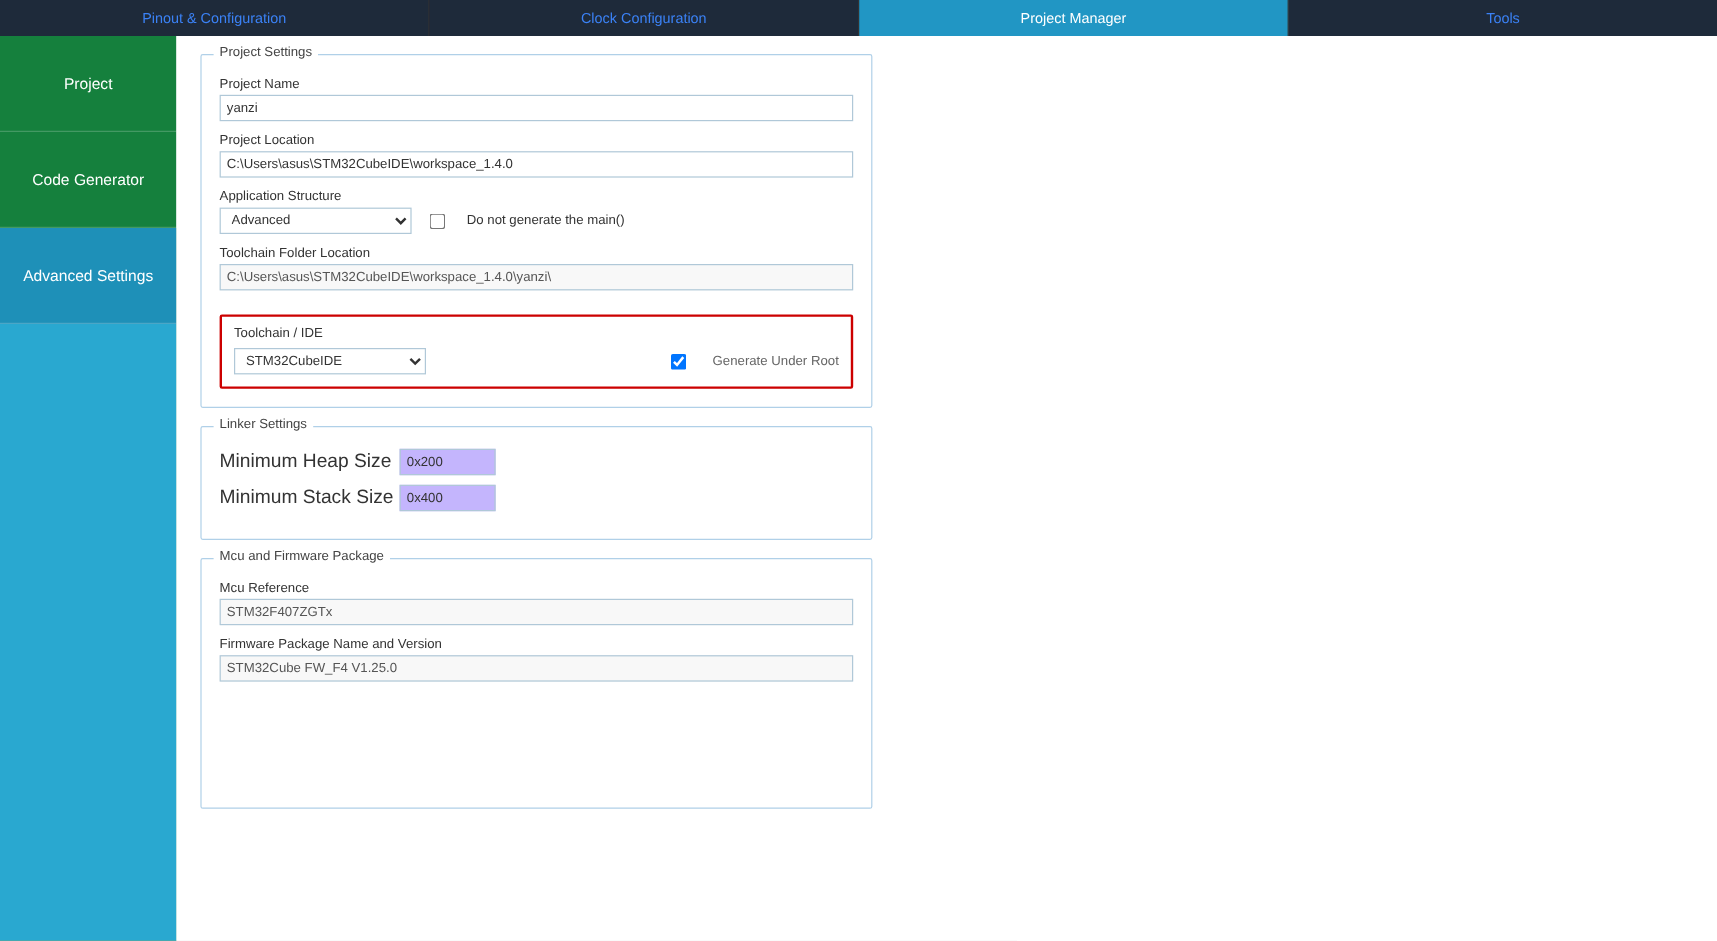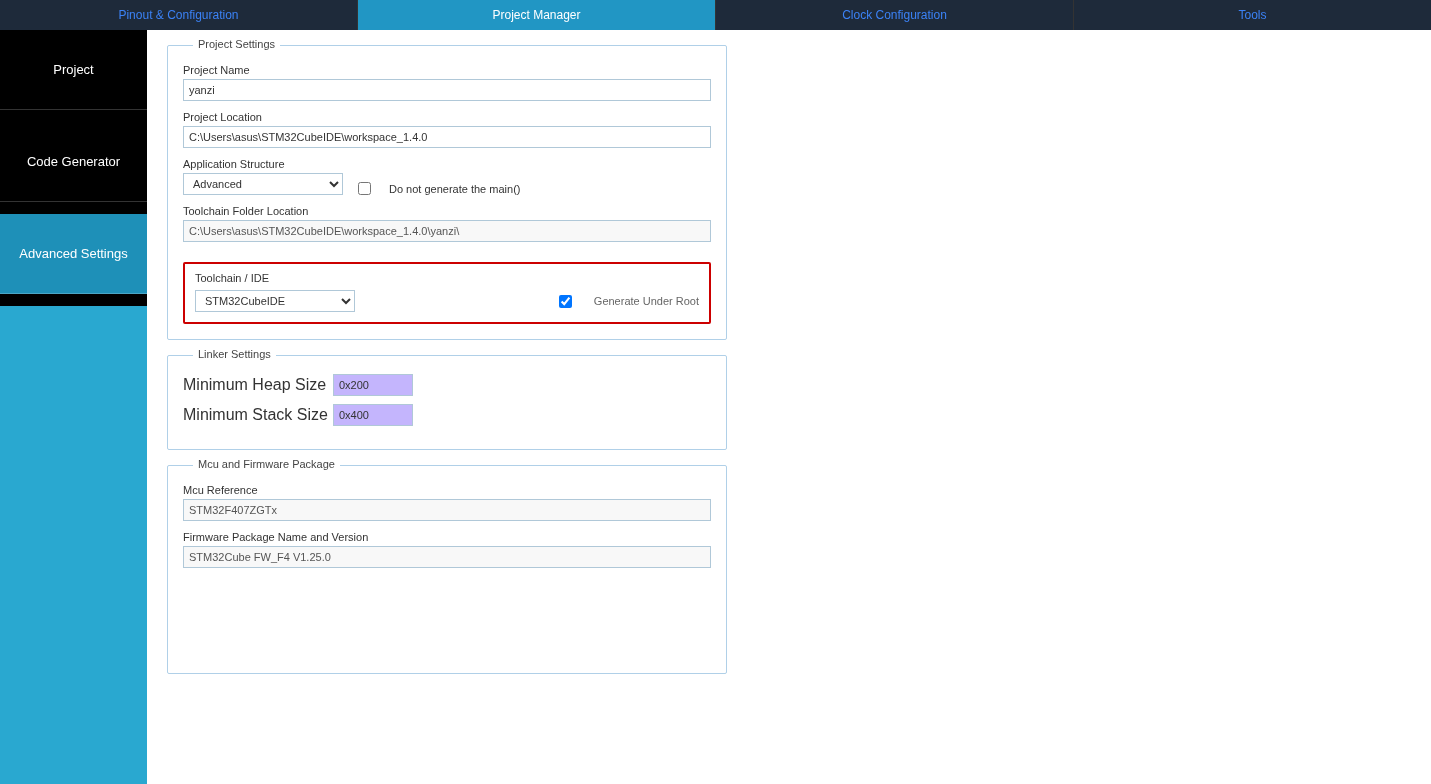--- a/index.html
+++ b/index.html
@@ -30,25 +30,24 @@
 
     
     .main-layout {
       display: flex;
       height: calc(784px - 30px);
     }
 
     
     .sidebar {
       width: 147px;
-      background: #000000;
+      background: #15803d;
       display: flex;
       flex-direction: column;
       color: white;
-      gap: 12px;
     }
     .sidebar-item {
       padding: 20px 10px;
       text-align: center;
       cursor: pointer;
       font-size: 13px;
       border-bottom: 1px solid rgba(255,255,255,0.2);
       display: flex;
       align-items: center;
       justify-content: center;
@@ -75,21 +74,21 @@
       border: 1px solid #b0d0e8;
       border-radius: 2px;
       margin-bottom: 15px;
       padding: 10px 15px 15px;
       position: relative;
       background: white;
     }
     .section-title {
       position: absolute;
       top: -8px;
-      left: 25px;
+      left: 10px;
       background: white;
       padding: 0 5px;
       font-size: 11px;
       color: #444;
     }
 
     .form-row {
       margin-bottom: 10px;
     }
     .form-label {
@@ -119,21 +118,21 @@
       padding: 2px 5px;
       font-size: 11px;
       color: #333;
       background: white;
       cursor: pointer;
     }
 
     
     .app-structure-row {
       display: flex;
-      align-items: flex-end;
+      align-items: center;
       gap: 15px;
       margin-top: 3px;
     }
     .checkbox-label {
       display: flex;
       align-items: center;
       gap: 18px;
       font-size: 11px;
       color: #333;
       cursor: pointer;
@@ -195,25 +194,25 @@
       max-width: 560px;
     }
   </style>
 </head>
 <body>
 
 <div class="top-nav">
   <div class="nav-tab">
     <span>Pinout &amp; Configuration</span>
   </div>
+  <div class="nav-tab">
+    <span>Clock Configuration</span>
+  </div>
   <div class="nav-tab active">
     <span>Project Manager</span>
-  </div>
-  <div class="nav-tab">
-    <span>Clock Configuration</span>
   </div>
   <div class="nav-tab">
     <span>Tools</span>
   </div>
 </div>
 
 <div class="main-layout">
 
   <div class="sidebar">
     <div class="sidebar-item">

